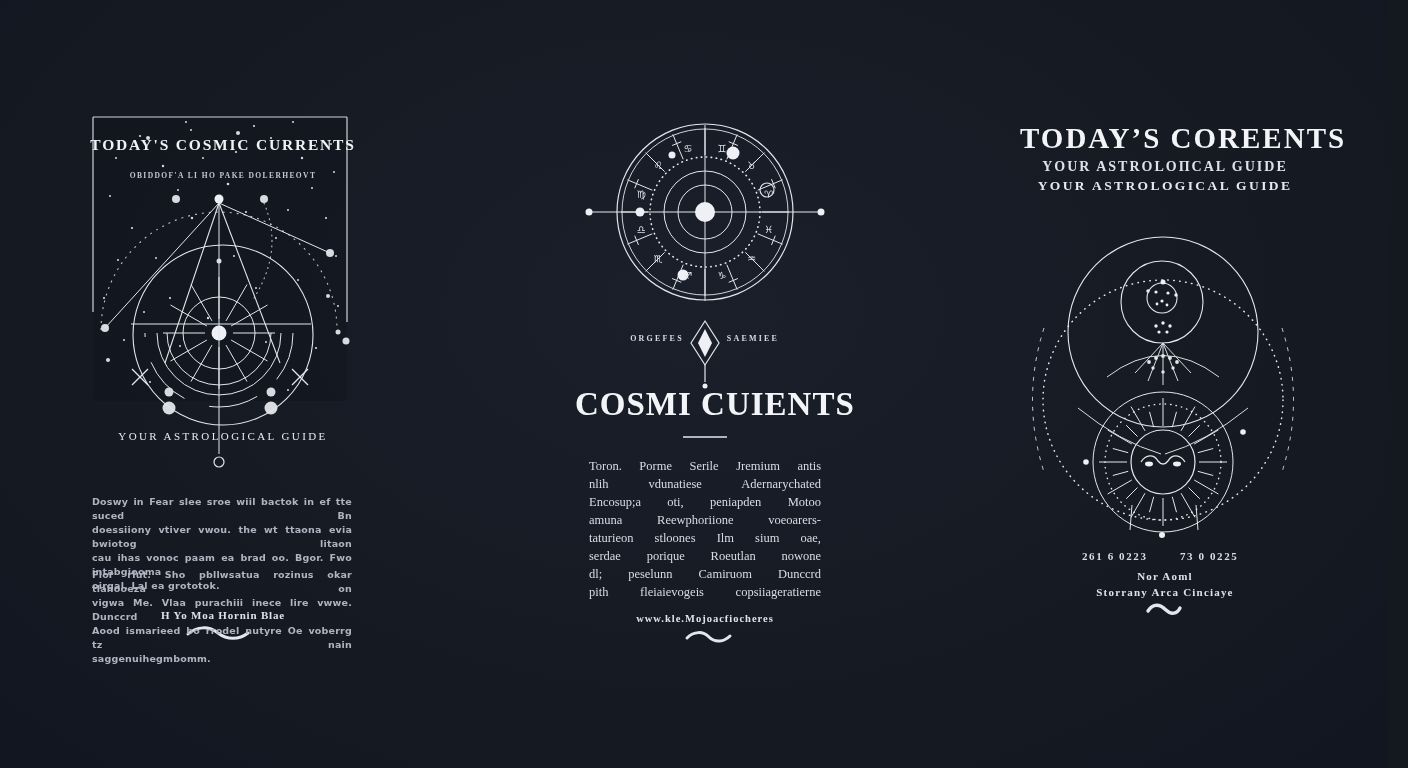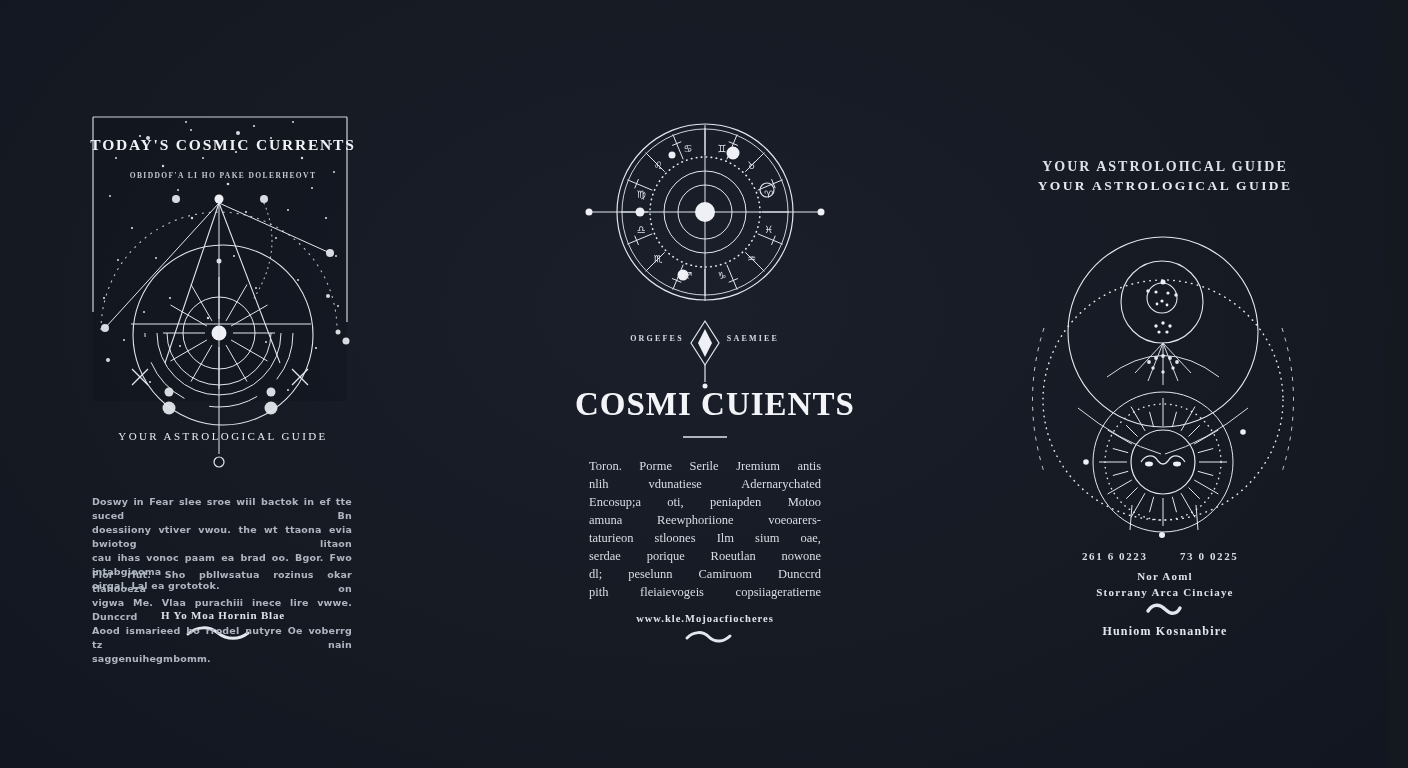--- a/index.html
+++ b/index.html
@@ -339,22 +339,22 @@
           <line x1="176" y1="395" x2="178" y2="420"></line>
       </g>
       <g class="fl">
         <circle cx="66" cy="352" r="2.8"></circle>
           <circle cx="223" cy="322" r="2.8"></circle>
         <circle cx="142" cy="425" r="3"></circle>
           <circle cx="143" cy="172" r="2.5"></circle>
       </g>
       <path class="ln" stroke-width="3.4" stroke-linecap="round" d="M 128,501 C 133,493 140,494 146,500 C 151,505 157,504 160,498"></path>
     </svg>
+    <div class="txt rp-title">TODAY’S COREENTS</div>
     <div class="txt rp-sub1">YOUR ASTROLOΠCAL GUIDE</div>
     <div class="txt rp-sub2">YOUR ASTROLOGICAL GUIDE</div>
     <span class="rp-code l">261 6 0223</span>
     <span class="rp-code r">73 0 0225</span>
     <div class="txt rp-cap1">Nor Aoml</div>
     <div class="txt rp-cap2">Storrany Arca Cinciaye</div>
-    <div class="txt rp-foot">Huniom Kosnanbire</div>
   </section>
 
 </div>
 
 </body></html>

